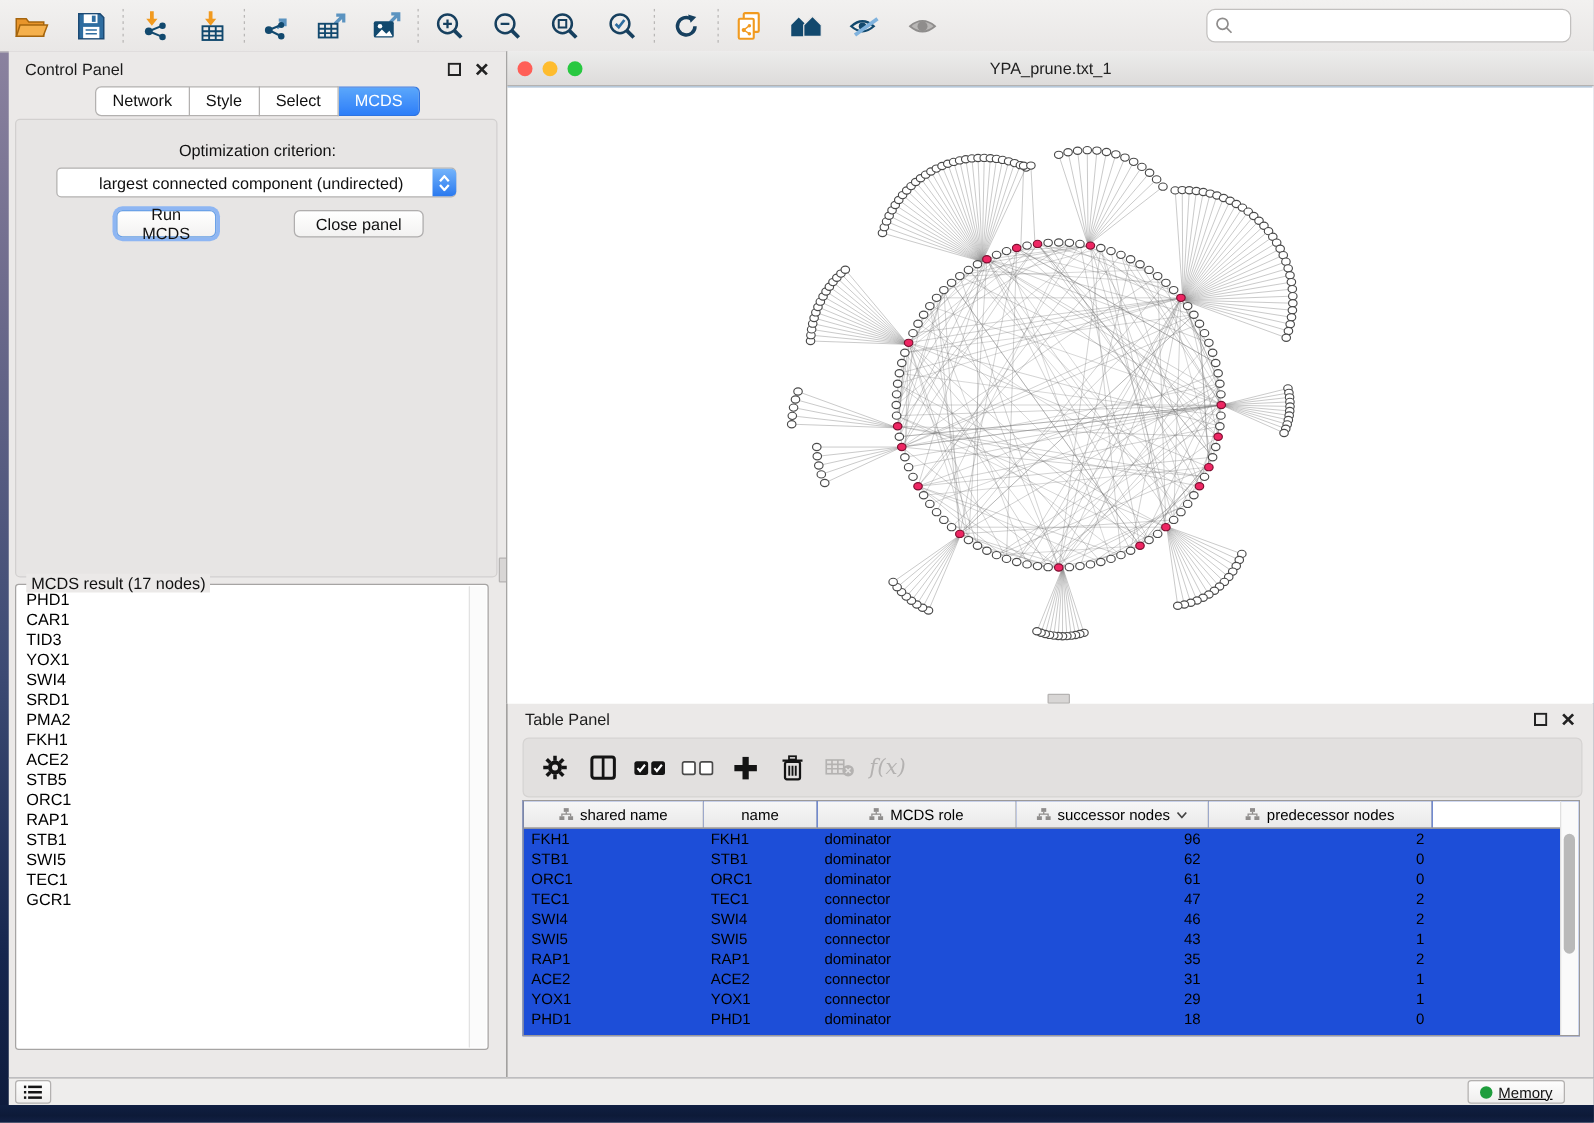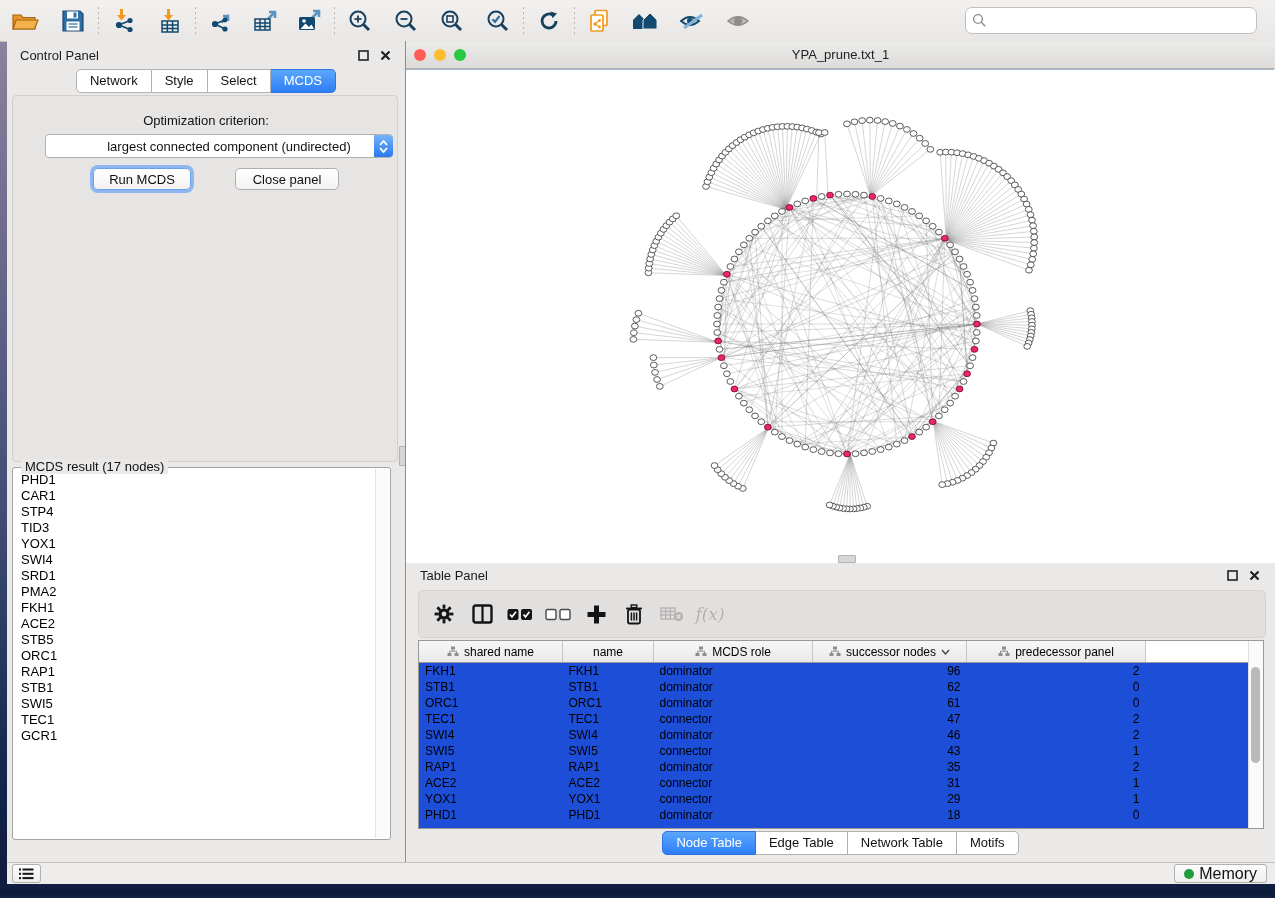--- a/index.html
+++ b/index.html
@@ -33,21 +33,21 @@
   .control-panel{left:7px;top:41px;width:398px;height:821px;background:#ebe9e8;border-right:1px solid #a9a7a6;}
   .cp-title{height:28px;padding:0 13px;}
   .seg-tabs{display:flex;justify-content:center;}
   .seg{font-size:13px;padding:3px 13px 4px 13px;background:#fff;border:1px solid #b3b1b0;border-left:none;color:#111;}
   .seg:first-child{border-left:1px solid #b3b1b0;border-radius:5px 0 0 5px;}
   .seg:last-child{border-radius:0 5px 5px 0;}
   .seg.active{background:linear-gradient(180deg,#5ba7fb,#2e7ef8);border-color:#2e73e0;color:#fff;text-align:right;}
   .cp-content{left:5px;top:54px;width:384px;height:365px;background:#e7e5e4;border:1px solid #d2d0cf;border-radius:4px;}
   .opt-label{left:0;top:72px;width:100%;text-align:center;font-size:13px;color:#111;}
   .dropdown{left:38px;top:93px;width:318px;height:22px;background:#fff;border:1px solid #b3b1b0;border-radius:4px;
-    display:flex;align-items:center;font-size:13px;color:#111;padding-left:28px;}
+    display:flex;align-items:center;font-size:13px;color:#111;}
   .dropdown .dd-text{flex:1;text-align:center;padding-left:10px;white-space:nowrap;overflow:hidden;}
   .dd-stepper{width:19px;height:22px;margin-right:-1px;border-radius:0 4px 4px 0;
     background:linear-gradient(180deg,#74b4fb,#2a79ef);display:flex;flex-direction:column;align-items:center;justify-content:center;gap:1px;}
   .btn{background:linear-gradient(180deg,#ffffff,#f3f2f1);border:1px solid #b0aeae;border-radius:5px;
     font-size:13px;color:#111;padding:2px 12px;height:22px;display:inline-flex;align-items:center;justify-content:center;box-sizing:border-box;}
   .btn.focus-ring{box-shadow:0 0 0 3px rgba(93,157,251,.65);border-color:#6ba2e8;}
   .groupbox{left:5px;top:426px;width:377px;height:371px;background:#fff;border:1px solid #a6a4a3;border-radius:3px;}
   .groupbox .legend{position:absolute;top:-9px;left:8px;background:#ebe9e8;padding:0 4px;font-size:13px;color:#111;}
   .mcds-list{position:absolute;left:1px;top:4px;right:14px;bottom:1px;overflow:hidden;font-size:13px;color:#000;padding-left:7px;}
   .mcds-list div{line-height:16px;}
@@ -77,22 +77,22 @@
   table.ntable td{height:16px;padding:0 6px;white-space:nowrap;overflow:hidden;}
   td.num{text-align:right;padding-right:9px;}
   .tbl-vscroll{position:absolute;top:0;right:0;width:14px;height:187px;background:#fafafa;border-left:1px solid #e0e0e0;}
   .tbl-vscroll .thumb{position:absolute;left:2px;top:26px;width:9px;height:96px;background:#b9b9b9;border-radius:5px;}
   .tp-tabs{left:0;top:268px;width:100%;display:flex;justify-content:center;}
   
   .statusbar{left:7px;top:862px;width:1268px;height:22px;background:#eeedec;border-top:1px solid #c3c1c0;
     display:flex;align-items:center;box-sizing:border-box;}
   .sb-btn{margin-left:5px;width:27px;height:17px;border:1px solid #b3b1b0;border-radius:3px;
     background:linear-gradient(180deg,#fdfdfd,#efeeed);display:flex;align-items:center;justify-content:center;}
-  .mem-btn{margin-left:auto;margin-right:8px;height:17px;border:1px solid #b3b1b0;border-radius:3px;
-    background:linear-gradient(180deg,#fdfdfd,#efeeed);display:flex;align-items:center;gap:5px;padding:0 9px;font-size:16px;color:#111;}
+  .mem-btn{margin-left:auto;margin-right:23px;height:17px;border:1px solid #b3b1b0;border-radius:3px;
+    background:linear-gradient(180deg,#fdfdfd,#efeeed);display:flex;align-items:center;gap:5px;padding:0 9px;font-size:12px;color:#111;text-decoration:underline;}
   .mem-dot{width:10px;height:10px;border-radius:50%;}
   svg{display:block;}
 </style>
 </head>
 <body>
 
 <div class="abs toolbar">
   <div style="width:6px"></div>
   <div class="tb-btn">
     <svg width="28" height="24" viewBox="0 0 28 24">
@@ -282,28 +282,27 @@
     <span class="dd-text">largest connected component (undirected)</span>
     <span class="dd-stepper">
       <svg width="9" height="6" viewBox="0 0 9 6">
           <path d="M1 5 L4.5 1 L8 5" fill="none" stroke="#fff" stroke-width="1.8"></path>
         </svg>
       <svg width="9" height="6" viewBox="0 0 9 6">
           <path d="M1 1 L4.5 5 L8 1" fill="none" stroke="#fff" stroke-width="1.8"></path>
         </svg>
     </span>
   </div>
-  <button class="btn focus-ring abs" style="left:86px;top:127px;width:98px;">Run MCDS</button>
+  <button class="btn focus-ring abs" style="left:86px;top:127px;width:80px;">Run MCDS</button>
   <button class="btn abs" style="left:196px;top:127px;width:104px;margin-left:32px;">Close panel</button>
   <div class="abs groupbox">
     <span class="legend">MCDS result (17 nodes)</span>
     <div class="mcds-list" id="mcds-list">
         <div>PHD1</div>
         <div>CAR1</div>
-        <div>STP4</div>
         <div>TID3</div>
         <div>YOX1</div>
         <div>SWI4</div>
         <div>SRD1</div>
         <div>PMA2</div>
         <div>FKH1</div>
         <div>ACE2</div>
         <div>STB5</div>
         <div>ORC1</div>
         <div>RAP1</div>
@@ -1065,21 +1064,21 @@
               </span>
             </th>
             <th style="width: 170px;">
               <span class="hflex">
                 <svg width="12" height="11" viewBox="0 0 12 11">
                   <rect x="4" y="0.5" width="4" height="3" fill="#8f8d8c"></rect>
                   <rect x="0.5" y="7" width="4" height="3" fill="#8f8d8c"></rect>
                   <rect x="7.5" y="7" width="4" height="3" fill="#8f8d8c"></rect>
                   <path d="M6 3.5 L6 5.2 M2.5 7 L2.5 5.2 L9.5 5.2 L9.5 7" fill="none" stroke="#8f8d8c" stroke-width="1"></path>
                 </svg>
-                <span>predecessor panel</span>
+                <span>predecessor nodes</span>
               </span>
             </th>
             <th style="width: auto; background: rgb(255, 255, 255); border-right: none;"></th>
           </tr>
         </thead>
       <tbody id="tbl-body">
           <tr>
             <td>FKH1</td>
             <td>FKH1</td>
             <td>dominator</td>
@@ -1159,26 +1158,20 @@
             <td class="num">0</td>
             <td></td>
           </tr>
         </tbody>
     </table>
     <div class="tbl-vscroll">
         <div class="thumb"></div>
       </div>
   </div>
 
-  <div class="abs tp-tabs seg-tabs" id="tp-tabs">
-      <div class="seg active">Node Table</div>
-      <div class="seg">Edge Table</div>
-      <div class="seg">Network Table</div>
-      <div class="seg">Motifs</div>
-    </div>
 </div>
 
 <div class="abs statusbar">
   <div class="sb-btn">
     <svg width="15" height="12" viewBox="0 0 15 12">
       <g fill="#141414">
         <rect x="0" y="0.5" width="2" height="2"></rect>
           <rect x="3.5" y="0.5" width="11" height="2"></rect>
         <rect x="0" y="4.8" width="2" height="2"></rect>
           <rect x="3.5" y="4.8" width="11" height="2"></rect>

